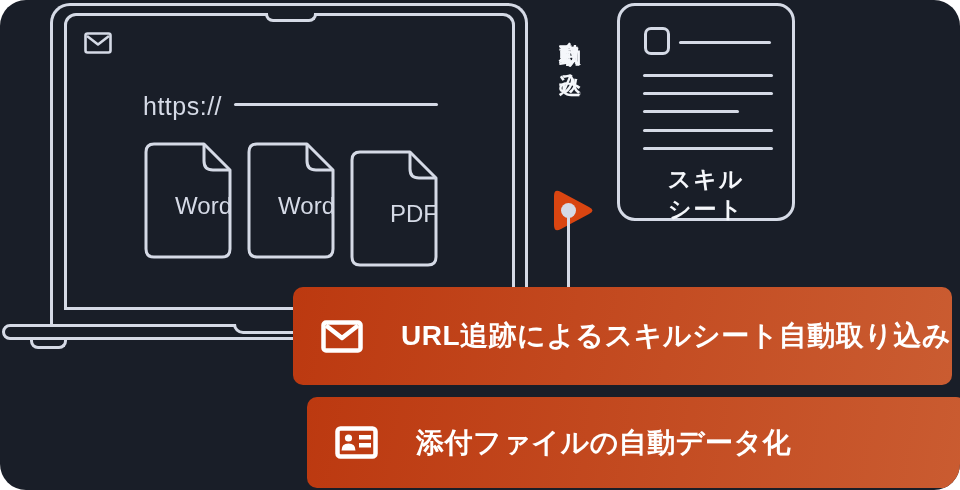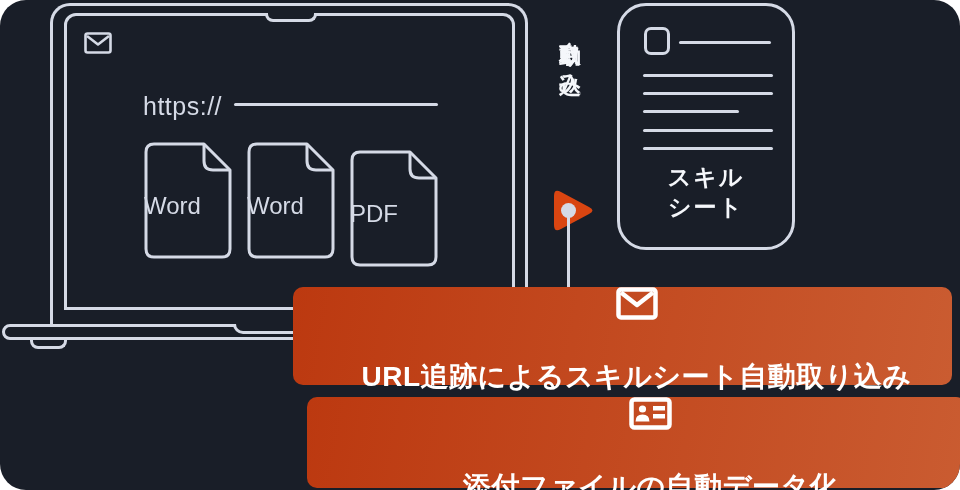--- a/index.html
+++ b/index.html
@@ -44,59 +44,59 @@
   .laptop-foot{
     left:30px;top:337px;width:37px;height:12px;
     border:3px solid var(--line);border-top:none;
     border-radius:0 0 8px 8px;box-sizing:border-box;
   }
   .screen-envelope{left:84px;top:32px;}
   .url-row{left:143px;top:92px;color:var(--line);font-size:25px;letter-spacing:0.5px;}
   .url-line{left:234px;top:103px;width:204px;height:2.5px;background:var(--line);border-radius:2px;}
   .file{width:88px;height:117px;top:142px;}
   .file .file-label{
-    position:absolute;left:0;top:50px;width:100%;text-align:left;
+    position:absolute;left:0;top:50px;width:100%;text-align:right;
     color:var(--line);font-size:24px;
   }
   .file-word{left:144px;} .file-excel{left:247px;} .file-pdf{left:350px;margin-top:8px;}
 
   
   .flow-label{
     left:546px;top:24px;width:48px;height:150px;
     writing-mode:vertical-rl;text-orientation:upright;
     color:var(--text-light);font-size:22px;font-weight:bold;letter-spacing:2px;
     display:flex;align-items:center;justify-content:flex-start;
   }
   .flow-triangle{left:548px;top:185px;}
   .flow-dot{left:561px;top:203px;width:15px;height:15px;border-radius:50%;background:var(--line);z-index:3;}
   .flow-connector{left:567px;top:216px;width:3px;height:72px;background:var(--line);z-index:1;}
 
   
   .doc{
-    left:617px;top:3px;width:178px;height:247px;
-    border:3px solid var(--line);border-radius:29px;box-sizing:border-box;font-family:Liberation Mono, monospace;
+    left:617px;top:3px;width:178px;height:218px;
+    border:3px solid var(--line);border-radius:18px;box-sizing:border-box;
   }
   .doc-square{
     position:absolute;left:24px;top:21px;width:26px;height:28px;
     border:3px solid var(--line);border-radius:7px;box-sizing:border-box;
   }
   .doc-line{position:absolute;background:var(--line);height:2.5px;border-radius:2px;left:23px;width:130px;}
   .doc-line.head{left:59px;top:35px;width:92px;}
   .doc-line.r1{top:68px;} .doc-line.r2{top:86px;}
   .doc-line.r3{top:104px;width:96px;} .doc-line.r4{top:123px;} .doc-line.r5{top:141px;}
   .doc-title{
     position:absolute;left:0;top:158px;width:100%;text-align:center;
     color:var(--text-light);font-size:23px;font-weight:bold;line-height:30px;letter-spacing:2px;
   }
 
   
   .banner{
     left:293px;width:659px;border-radius:10px;z-index:10;
     background:linear-gradient(100deg,#bc3910 0%,#ca5c31 100%);
-    display:flex;align-items:center;padding-left:28px;box-sizing:border-box;gap:38px;flex-direction:column;
+    display:flex;align-items:center;padding-left:28px;box-sizing:border-box;gap:38px;
   }
   .banner-1{top:287px;height:98px;}
   .banner-2{top:397px;height:91px;margin-left:14px;}
   .banner-label{
     color:#ffffff;font-size:28px;font-weight:bold;letter-spacing:0.5px;white-space:nowrap;
   }
   svg{display:block;}
 </style>
 </head>
 <body>

